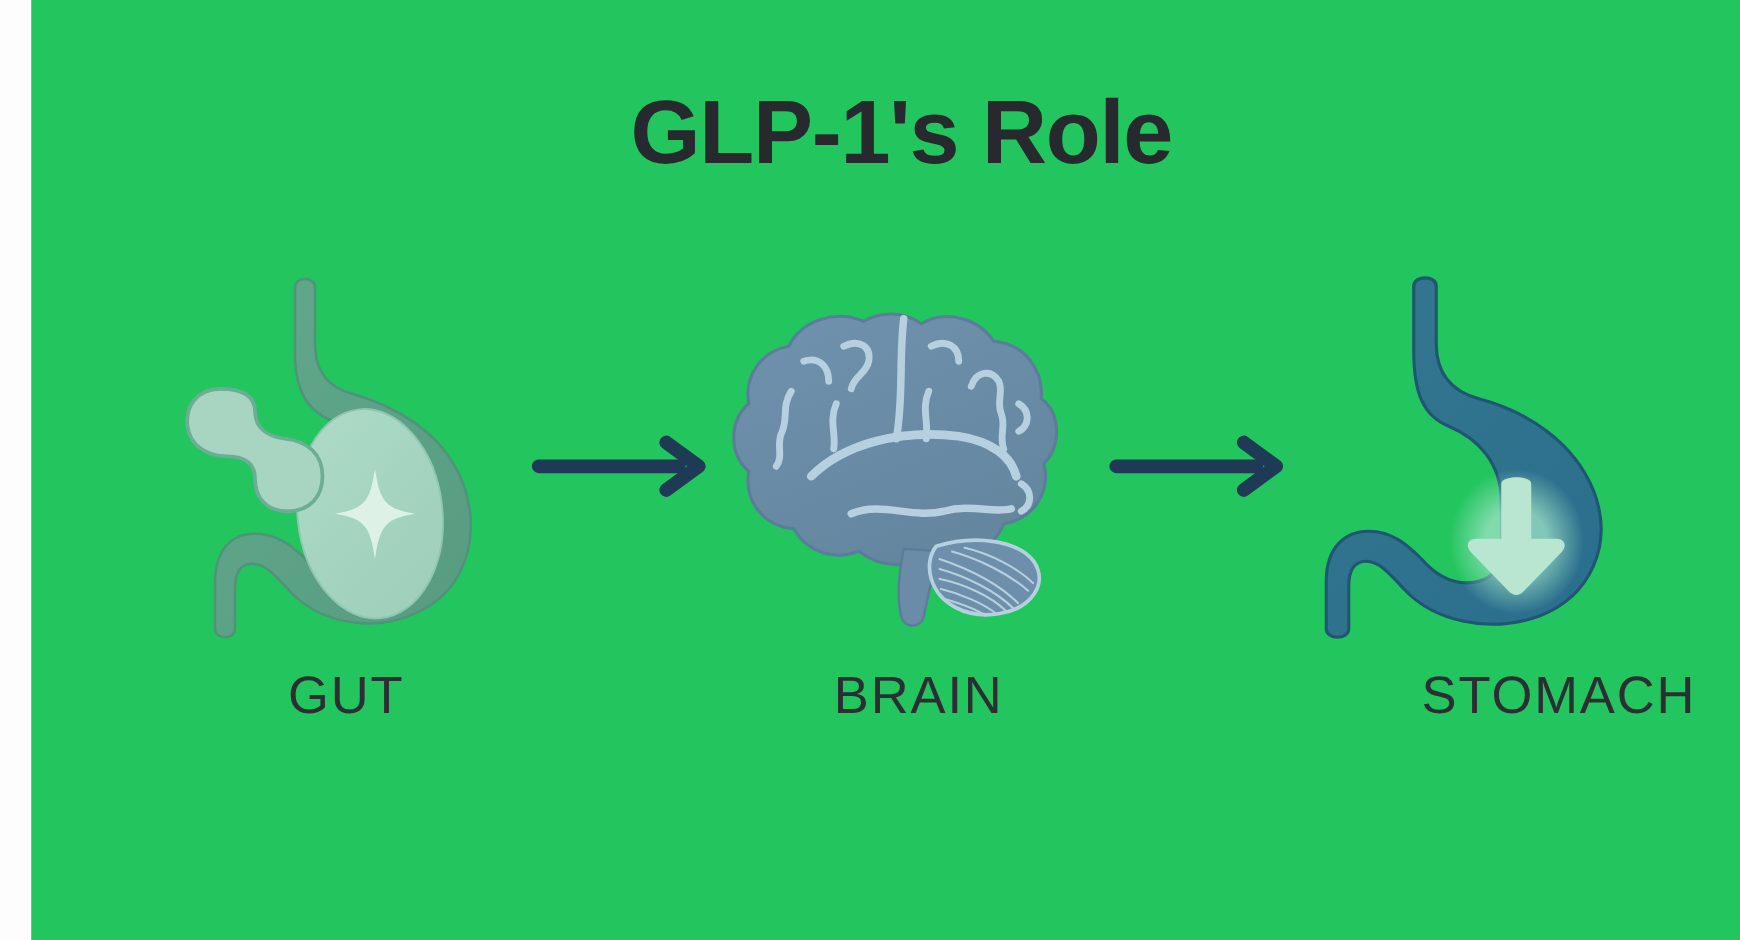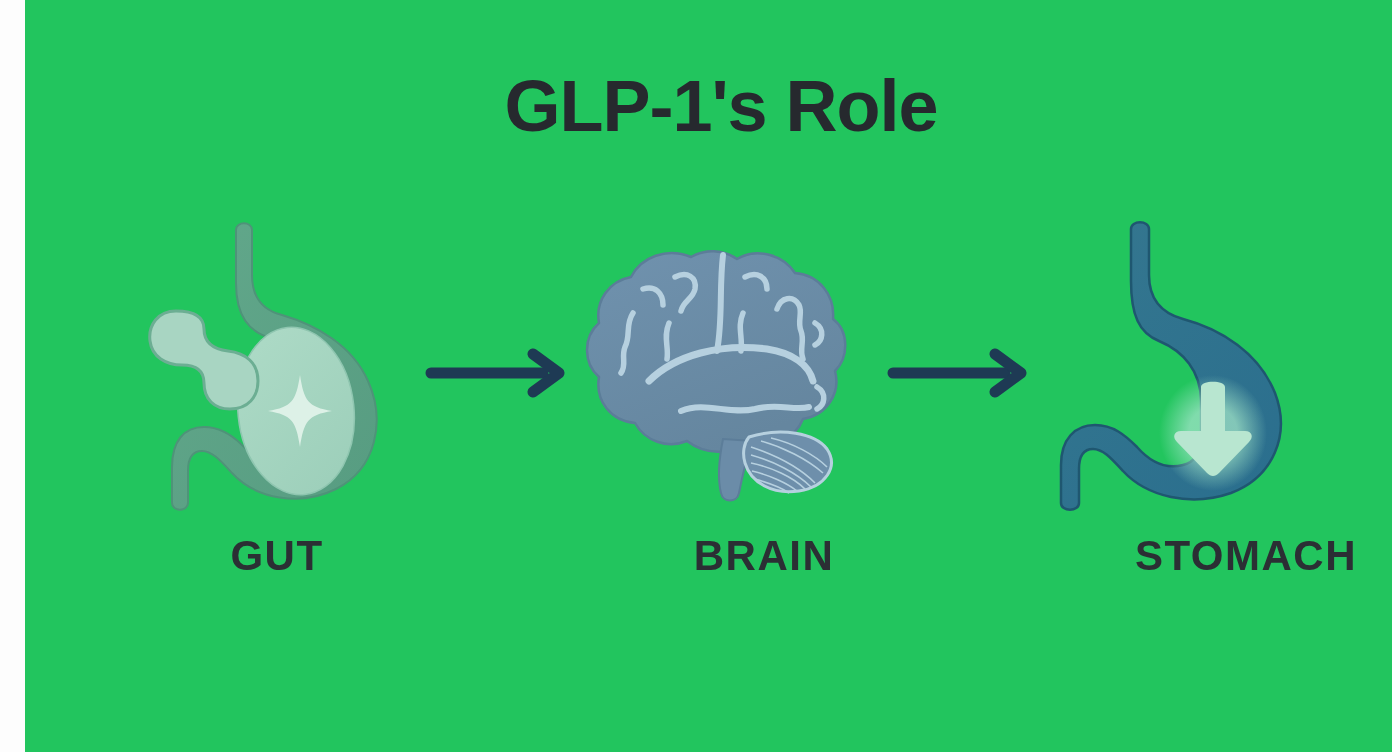--- a/index.html
+++ b/index.html
@@ -71,28 +71,28 @@
     left: 0;
     width: 1392px;
     height: 70px;
   }
   .label {
     position: absolute;
     top: 0;
     width: 360px;
     text-align: center;
     font-size: 42px;
-    font-weight: 700;
+    font-weight: 400;
     letter-spacing: 1.5px;
     color: #2b2f34;
     font-family: "Liberation Sans", sans-serif;
     white-space: nowrap;
   }
   .label-gut   { left: 72px; }
-  .label-brain { left: 559px; }
+  .label-brain { left: 530px; }
   .label-stom  { left: 972px; text-align: right; }
 </style>
 </head>
 <body>
 
 <div class="infographic">
 
   <div class="title">GLP-1's Role</div>
 
   <div class="flow">

